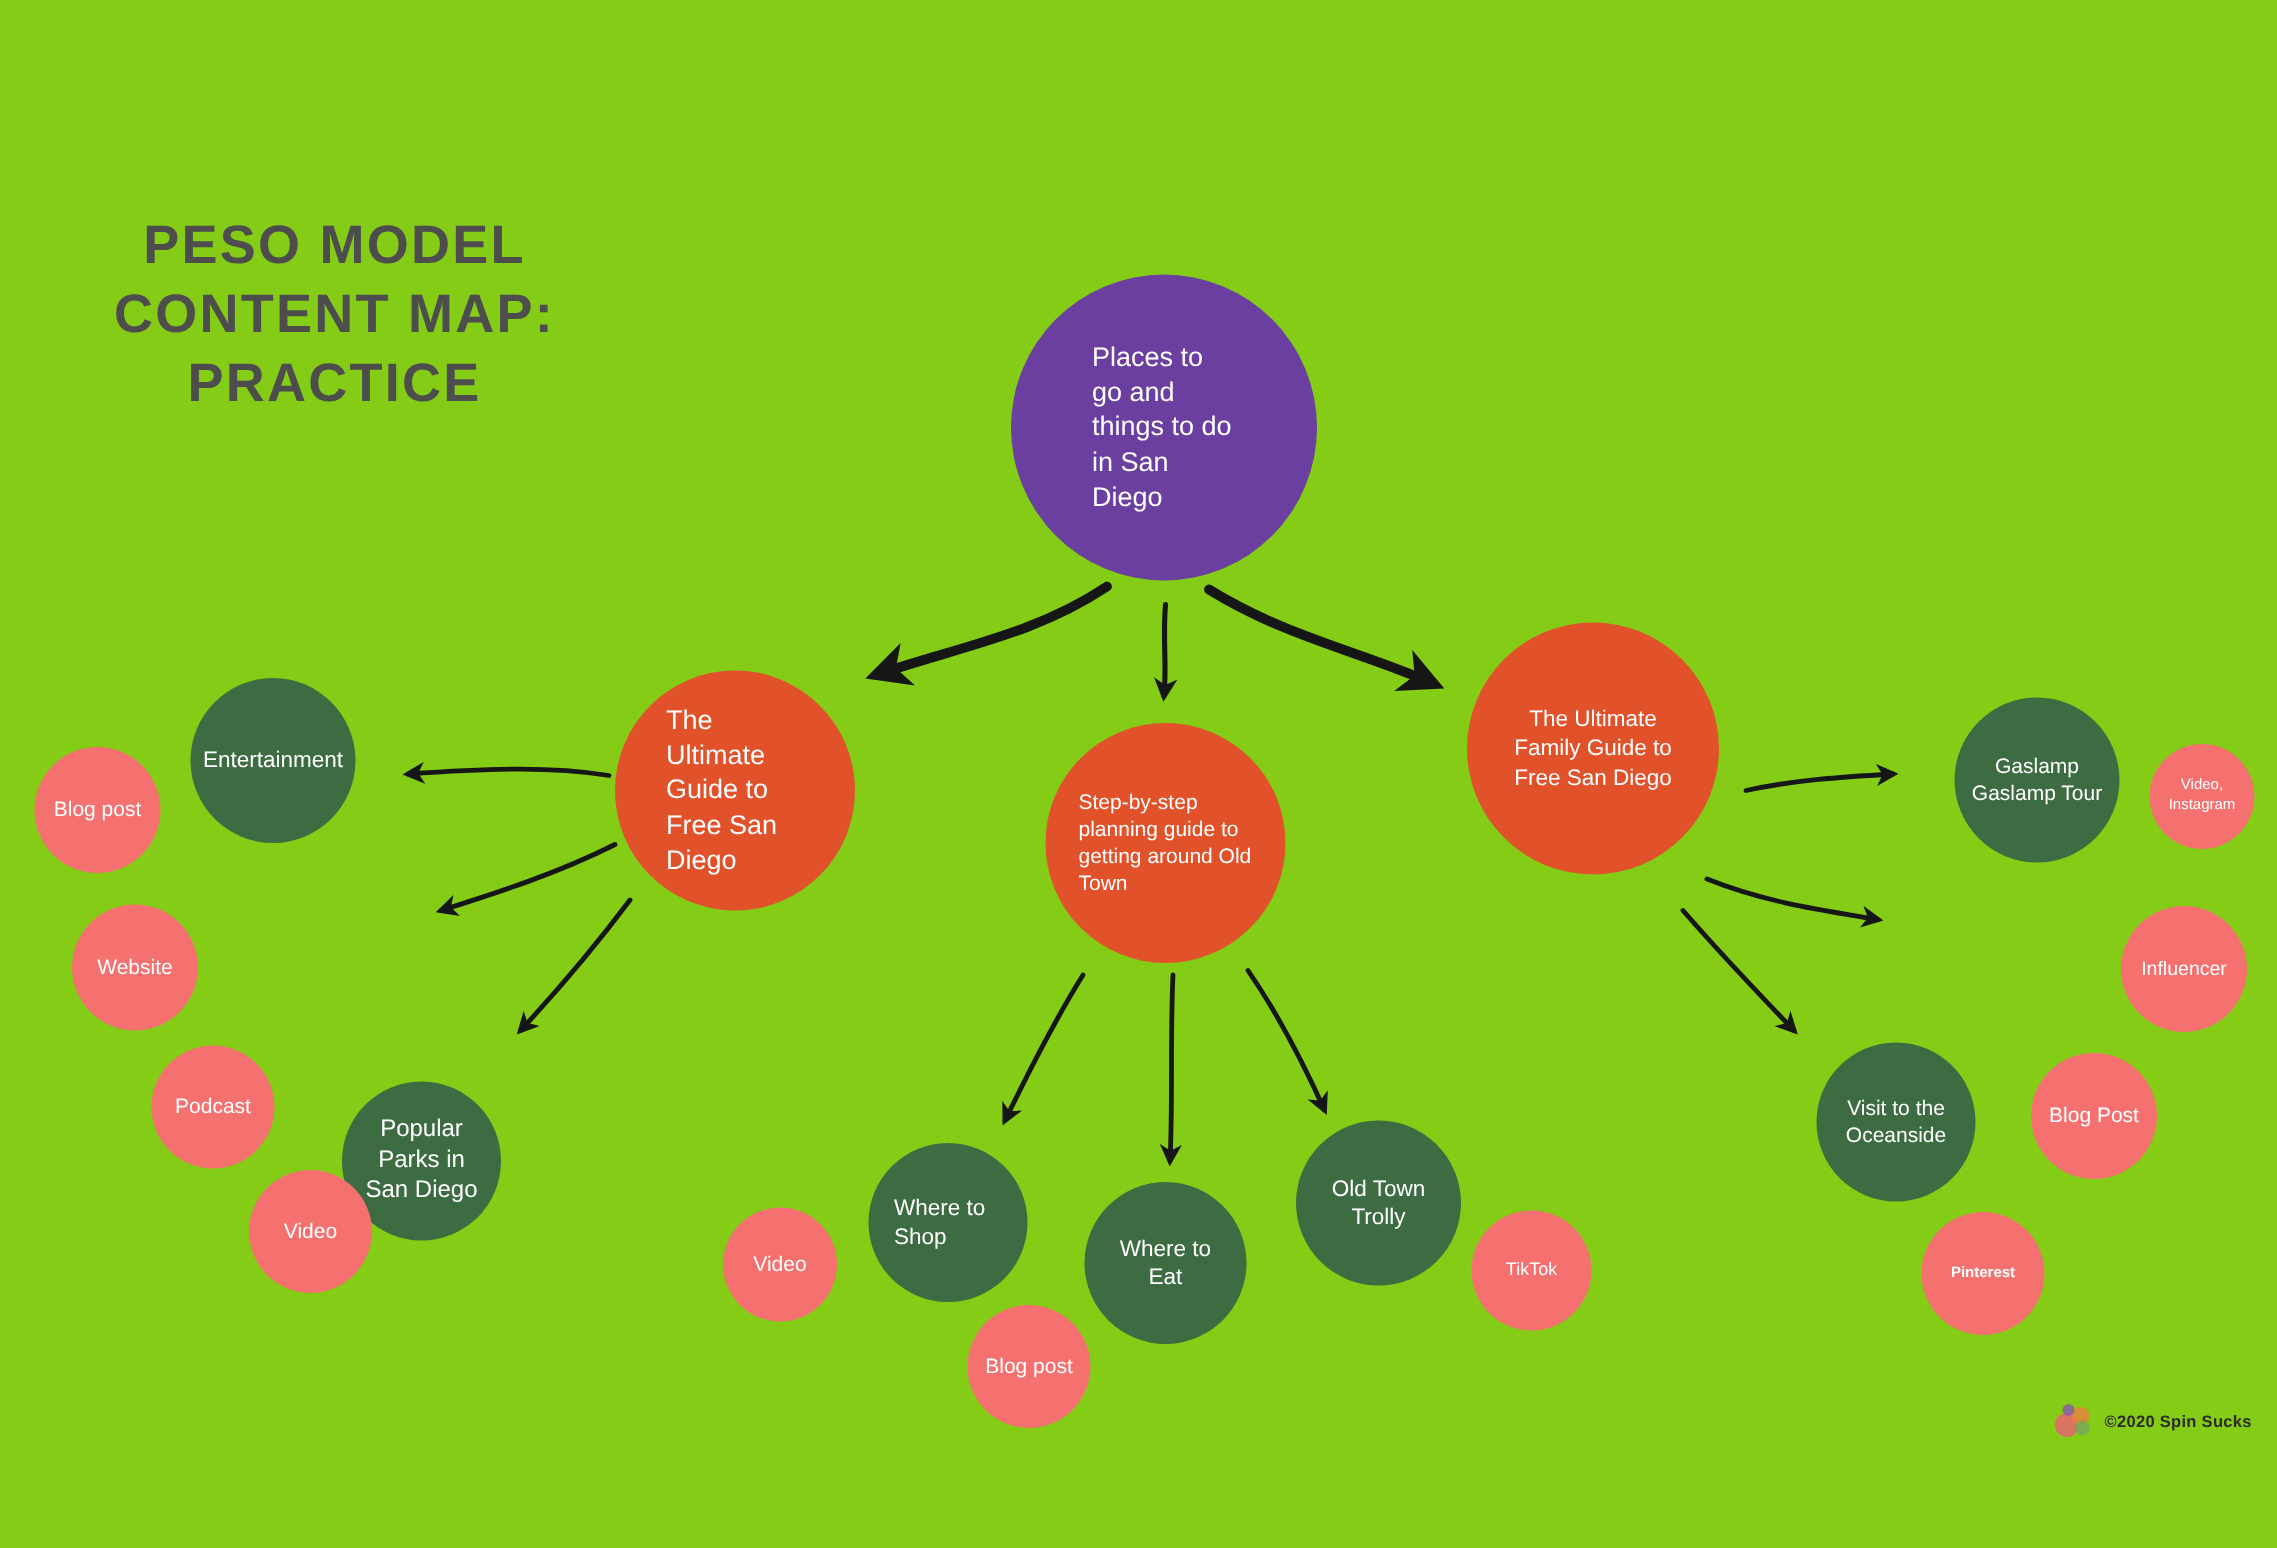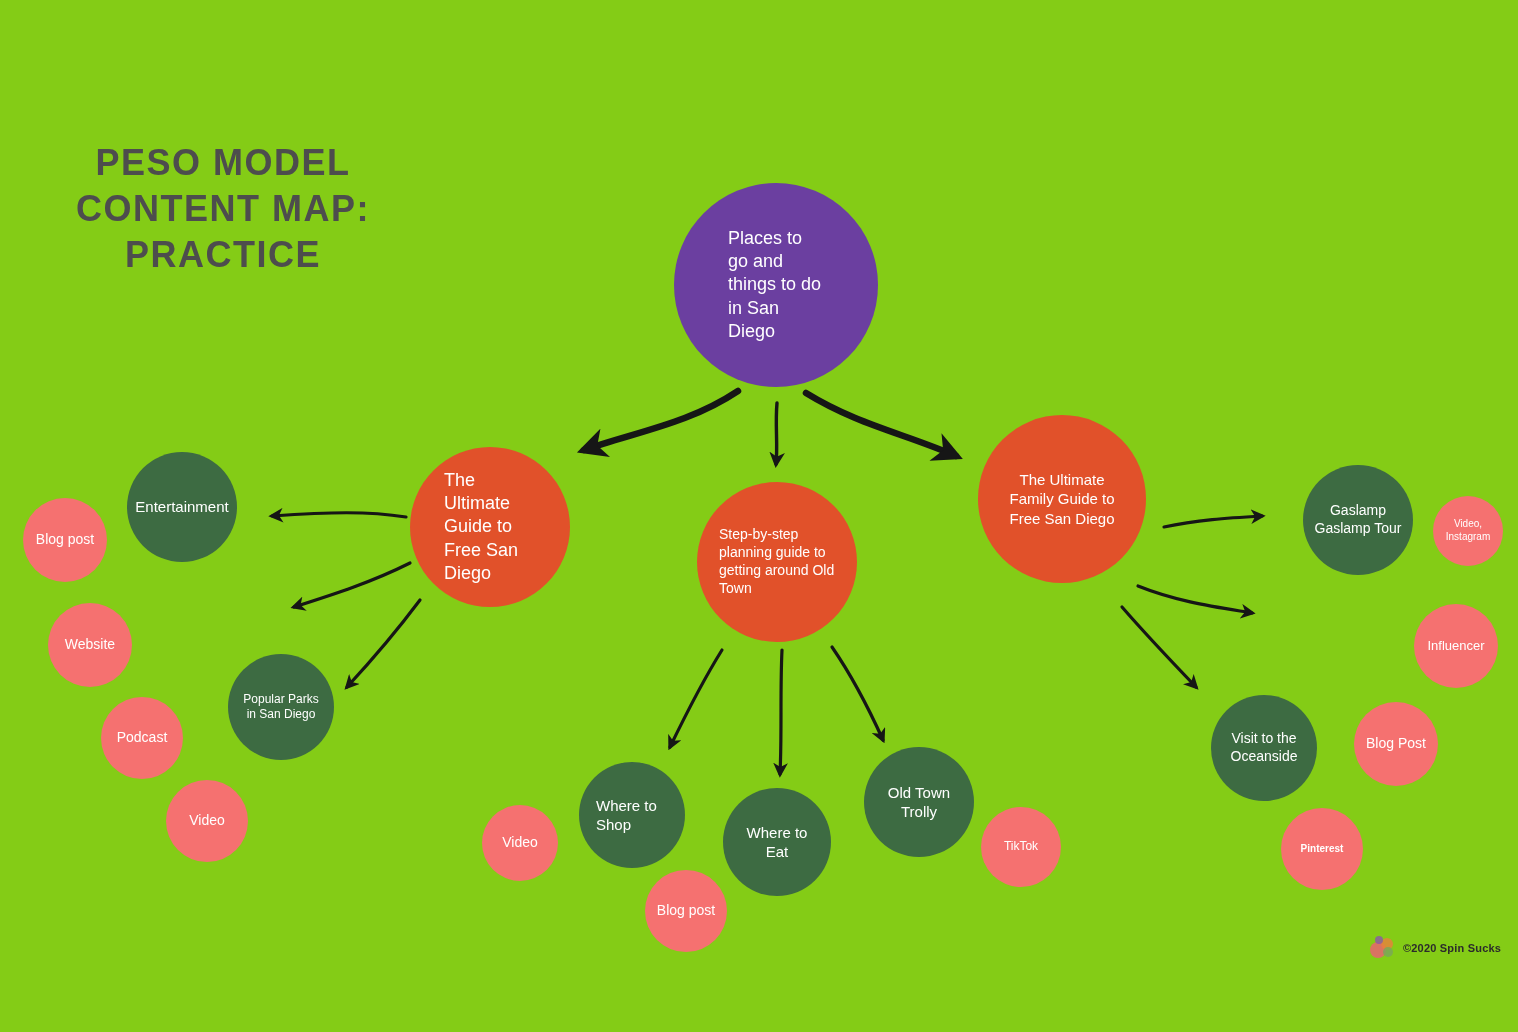--- a/index.html
+++ b/index.html
@@ -77,21 +77,21 @@
   <div class="node orange ta-left" style="left:697px; top:482px; width:160px; height:160px; font-size:14px;">
     <span style="width:116px;">Step-by-step planning guide to getting around Old Town</span>
   </div>
   <div class="node orange" style="left:978px; top:415px; width:168px; height:168px; font-size:15px;">
     <span style="width:110px;">The Ultimate Family Guide to Free San Diego</span>
   </div>
 
   <div class="node green" style="left:127px; top:452px; width:110px; height:110px; font-size:15px;">
     <span style="width:106px;">Entertainment</span>
   </div>
-  <div class="node green" style="left:228px; top:654px; width:106px; height:106px; font-size:12px;">
+  <div class="node green" style="left:228px; top:721px; width:106px; height:106px; font-size:16px;">
     <span style="width:88px;">Popular Parks in San Diego</span>
   </div>
 
   <div class="node green ta-left" style="left:579px; top:762px; width:106px; height:106px; font-size:15px;">
     <span style="width:72px;">Where to Shop</span>
   </div>
   <div class="node green" style="left:723px; top:788px; width:108px; height:108px; font-size:15px;">
     <span style="width:72px;">Where to Eat</span>
   </div>
   <div class="node green" style="left:864px; top:747px; width:110px; height:110px; font-size:15px;">

